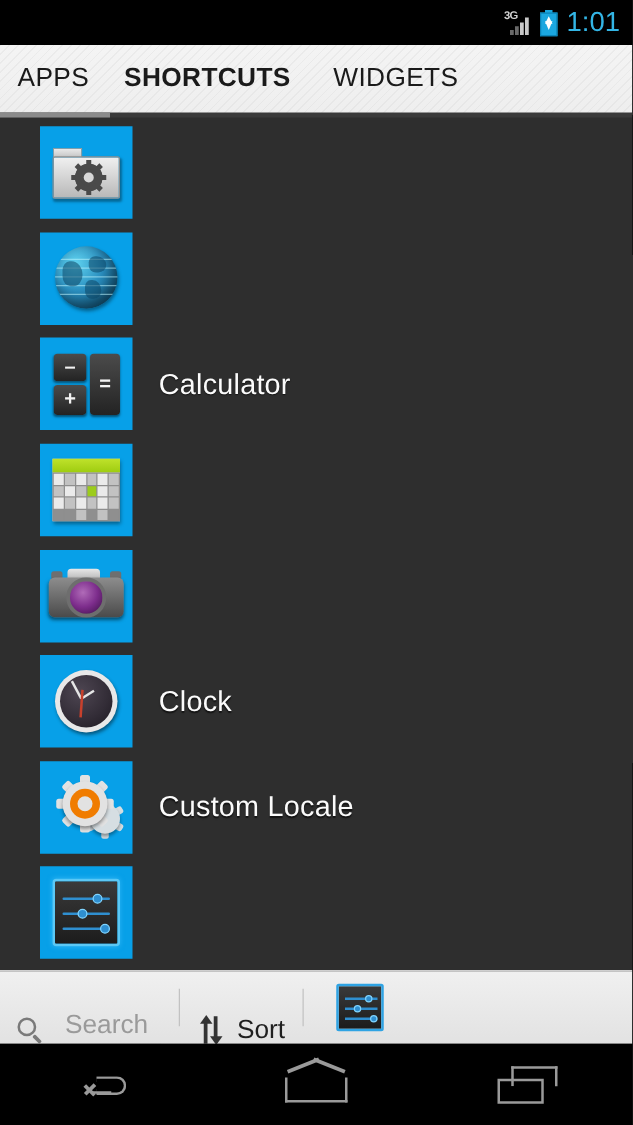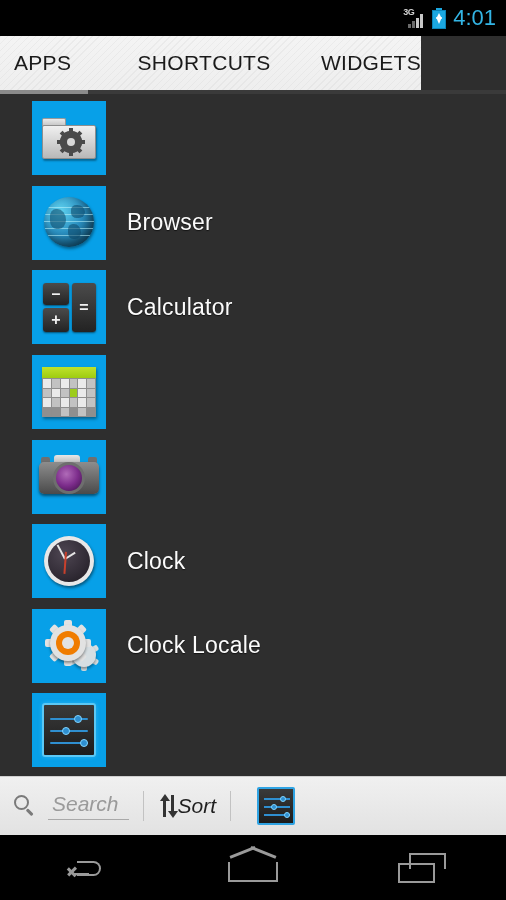--- a/index.html
+++ b/index.html
@@ -27,31 +27,31 @@
   .batt .body{ position:absolute; top:2px; left:0; width:14px; height:19px; background:#1ba7e0; border:1px solid #0a84b8;}
   .batt .cap{ position:absolute; top:0; left:4px; width:6px; height:3px; background:#1ba7e0;}
   .batt .bolt{ position:absolute; top:5px; left:4px; width:0; height:0;
       border-left:3px solid transparent; border-right:3px solid transparent; border-bottom:6px solid #fff;}
   .batt .bolt2{ position:absolute; top:9px; left:4px; width:0; height:0;
       border-left:3px solid transparent; border-right:3px solid transparent; border-top:7px solid #fff;}
   .clock-txt{ color:#33b5e5; font-size:22px; letter-spacing:0px; line-height:1; }
 
   
   .tabbar{
-    position:absolute; top:36px; left:0; width:421px; height:56px;
+    position:absolute; top:36px; left:0; width:506px; height:56px;
     background:
       repeating-linear-gradient(135deg,
         rgba(0,0,0,0.035) 0px, rgba(0,0,0,0.035) 1px,
         rgba(255,255,255,0) 1px, rgba(255,255,255,0) 5px),
       linear-gradient(#f4f4f4,#eeeeee);
-    display:flex; align-items:center;justify-content:space-between;
+    display:flex; align-items:center;
   }
   .tab{ font-size:21px; color:#1a1a1a; padding:0 0 2px 0; letter-spacing:0.3px; white-space:nowrap; }
   .tab.t1{ margin-left:14px; }
-  .tab.t2{ margin-left:50px; }
+  .tab.t2{ margin-left:28px;font-weight:bold; }
   .tab.t3{ margin-left:34px; }
   .tabline{
     position:absolute; top:90px; left:0; width:506px; height:4px; background:#3a3a3a;
   }
   .tabline .active{ position:absolute; left:0; top:0; width:88px; height:4px; background:#8b8b8b; }
 
   
   .list{
     position:absolute; top:96px; left:0; width:506px; height:680px;
     background:#2e2e2e; overflow:hidden;
@@ -156,38 +156,38 @@
   .dev-panel .kb{ position:absolute; width:8px; height:8px; border-radius:50%;
                   background:#2f8fd0; border:1.5px solid #7fd4ff; box-sizing:border-box;}
 
   
   .actionbar{
     position:absolute; top:776px; left:0; width:506px; height:59px;
     background:linear-gradient(#f0f0f0,#e2e2e2);
     border-top:1px solid #cfcfcf;
     display:flex; align-items:center;
   }
-  .ab-seg{ display:flex; align-items:center; height:59px;font-style:italic; }
+  .ab-seg{ display:flex; align-items:flex-end; height:59px; }
   .ab-search{ padding-left:14px; width:auto; }
   .mag{ position:relative; width:22px; height:22px; flex:0 0 auto;}
   .mag .c{ position:absolute; left:0; top:0; width:15px; height:15px; border-radius:50%;
            border:2px solid #7a7a7a;}
   .mag .t{ position:absolute; left:13px; top:13px; width:8px; height:2.5px; background:#7a7a7a;
            transform:rotate(45deg); transform-origin:0 50%; border-radius:1px;}
   .search-field{ margin-left:12px; border-bottom:1.5px solid #a9a9a9; padding:0 10px 3px 4px; }
   .search-field span{ font-size:21px; color:#9a9a9a; }
   .divider{ width:1px; height:30px; background:#c2c2c2; margin:0 14px; }
   .sortico{ position:relative; width:20px; height:24px; flex:0 0 auto;}
   .sortico .up{ position:absolute; left:2px; top:0; width:0;height:0;
       border-left:5px solid transparent; border-right:5px solid transparent; border-bottom:7px solid #333;}
   .sortico .ust{ position:absolute; left:5px; top:6px; width:3px; height:17px; background:#333;}
   .sortico .dn{ position:absolute; left:10px; bottom:0; width:0;height:0;
       border-left:5px solid transparent; border-right:5px solid transparent; border-top:7px solid #333;}
   .sortico .dst{ position:absolute; left:13px; top:1px; width:3px; height:17px; background:#333;}
-  .ab-label{ font-size:21px; color:#1f1f1f; }
+  .ab-label{ font-size:21px; color:#1f1f1f; margin-left:12px; }
   .ab-hide{ flex:1; height:59px; display:flex; align-items:center;
             background:linear-gradient(#e7e7e7,#d6d6d6); border-left:1px solid #c2c2c2; padding-left:16px;}
   .hideico{ position:relative; width:22px; height:22px; flex:0 0 auto;}
   .hideico .sq{ position:absolute; width:9px; height:9px; background:#6b6b6b;}
   .hideico .s1{ left:0; top:0;} .hideico .s2{ left:12px; top:0;} .hideico .s3{ left:0; top:12px;}
   .hideico .dot{ position:absolute; width:2px; height:2px; background:#9b9b9b;}
   .ab-right{ width:62px; height:59px; display:flex; align-items:center; justify-content:center;}
   .ab-right .mini{ position:relative; width:38px; height:38px;
                    background:linear-gradient(#3a3a3a,#1c1c1c); border:2px solid #2fa3e3; border-radius:2px;}
   .ab-right .ln{ position:absolute; height:1.5px; background:#2f8fd0;}
@@ -239,21 +239,21 @@
         </div>
       </div>
 
       <div class="batt">
         <div class="cap"></div>
         <div class="body"></div>
         <div class="bolt"></div>
         <div class="bolt2"></div>
       </div>
 
-      <div class="clock-txt">4:01</div>
+      <div class="clock-txt">1:01</div>
     </div>
   </div>
 
   <div class="tabbar">
     <div class="tab t1">APPS</div>
     <div class="tab t2">SHORTCUTS</div>
     <div class="tab t3">WIDGETS</div>
   </div>
   <div class="tabline">
     <div class="active"></div>
@@ -286,21 +286,20 @@
             <div class="lat" style="top:17px"></div>
             <div class="lat" style="top:24px"></div>
             <div class="lat" style="top:31px"></div>
             <div class="lat" style="top:38px"></div>
             <div class="cont" style="left:6px;top:12px;width:16px;height:20px;"></div>
             <div class="cont" style="left:27px;top:8px;width:14px;height:13px;"></div>
             <div class="cont" style="left:24px;top:27px;width:13px;height:15px;"></div>
           </div>
         </div>
       </div>
-      <div class="label">Browser</div>
     </div>
 
     <div class="row">
       <div class="icon">
         <div class="art">
           <div class="calc-k k-minus">–</div>
           <div class="calc-k k-plus">+</div>
           <div class="calc-k k-eq">=</div>
         </div>
       </div>
@@ -382,21 +381,21 @@
             <div class="gt" style="left:14px;top:-5px;width:8px;height:46px;"></div>
             <div class="gt" style="left:14px;top:-5px;width:8px;height:46px;transform:rotate(45deg);"></div>
             <div class="gt" style="left:14px;top:-5px;width:8px;height:46px;transform:rotate(90deg);"></div>
             <div class="gt" style="left:14px;top:-5px;width:8px;height:46px;transform:rotate(135deg);"></div>
             <div class="gbody"></div>
           </div>
           <div class="cg-hole"></div>
           <div class="cg-hole2"></div>
         </div>
       </div>
-      <div class="label">Clock Locale</div>
+      <div class="label">Custom Locale</div>
     </div>
 
     <div class="row">
       <div class="icon">
         <div class="art">
           <div class="dev-panel">
             <div class="ln" style="left:6px; top:13px; width:38px;"></div>
             <div class="kb" style="left:30px; top:10px;"></div>
             <div class="ln" style="left:6px; top:25px; width:38px;"></div>
             <div class="kb" style="left:18px; top:22px;"></div>

